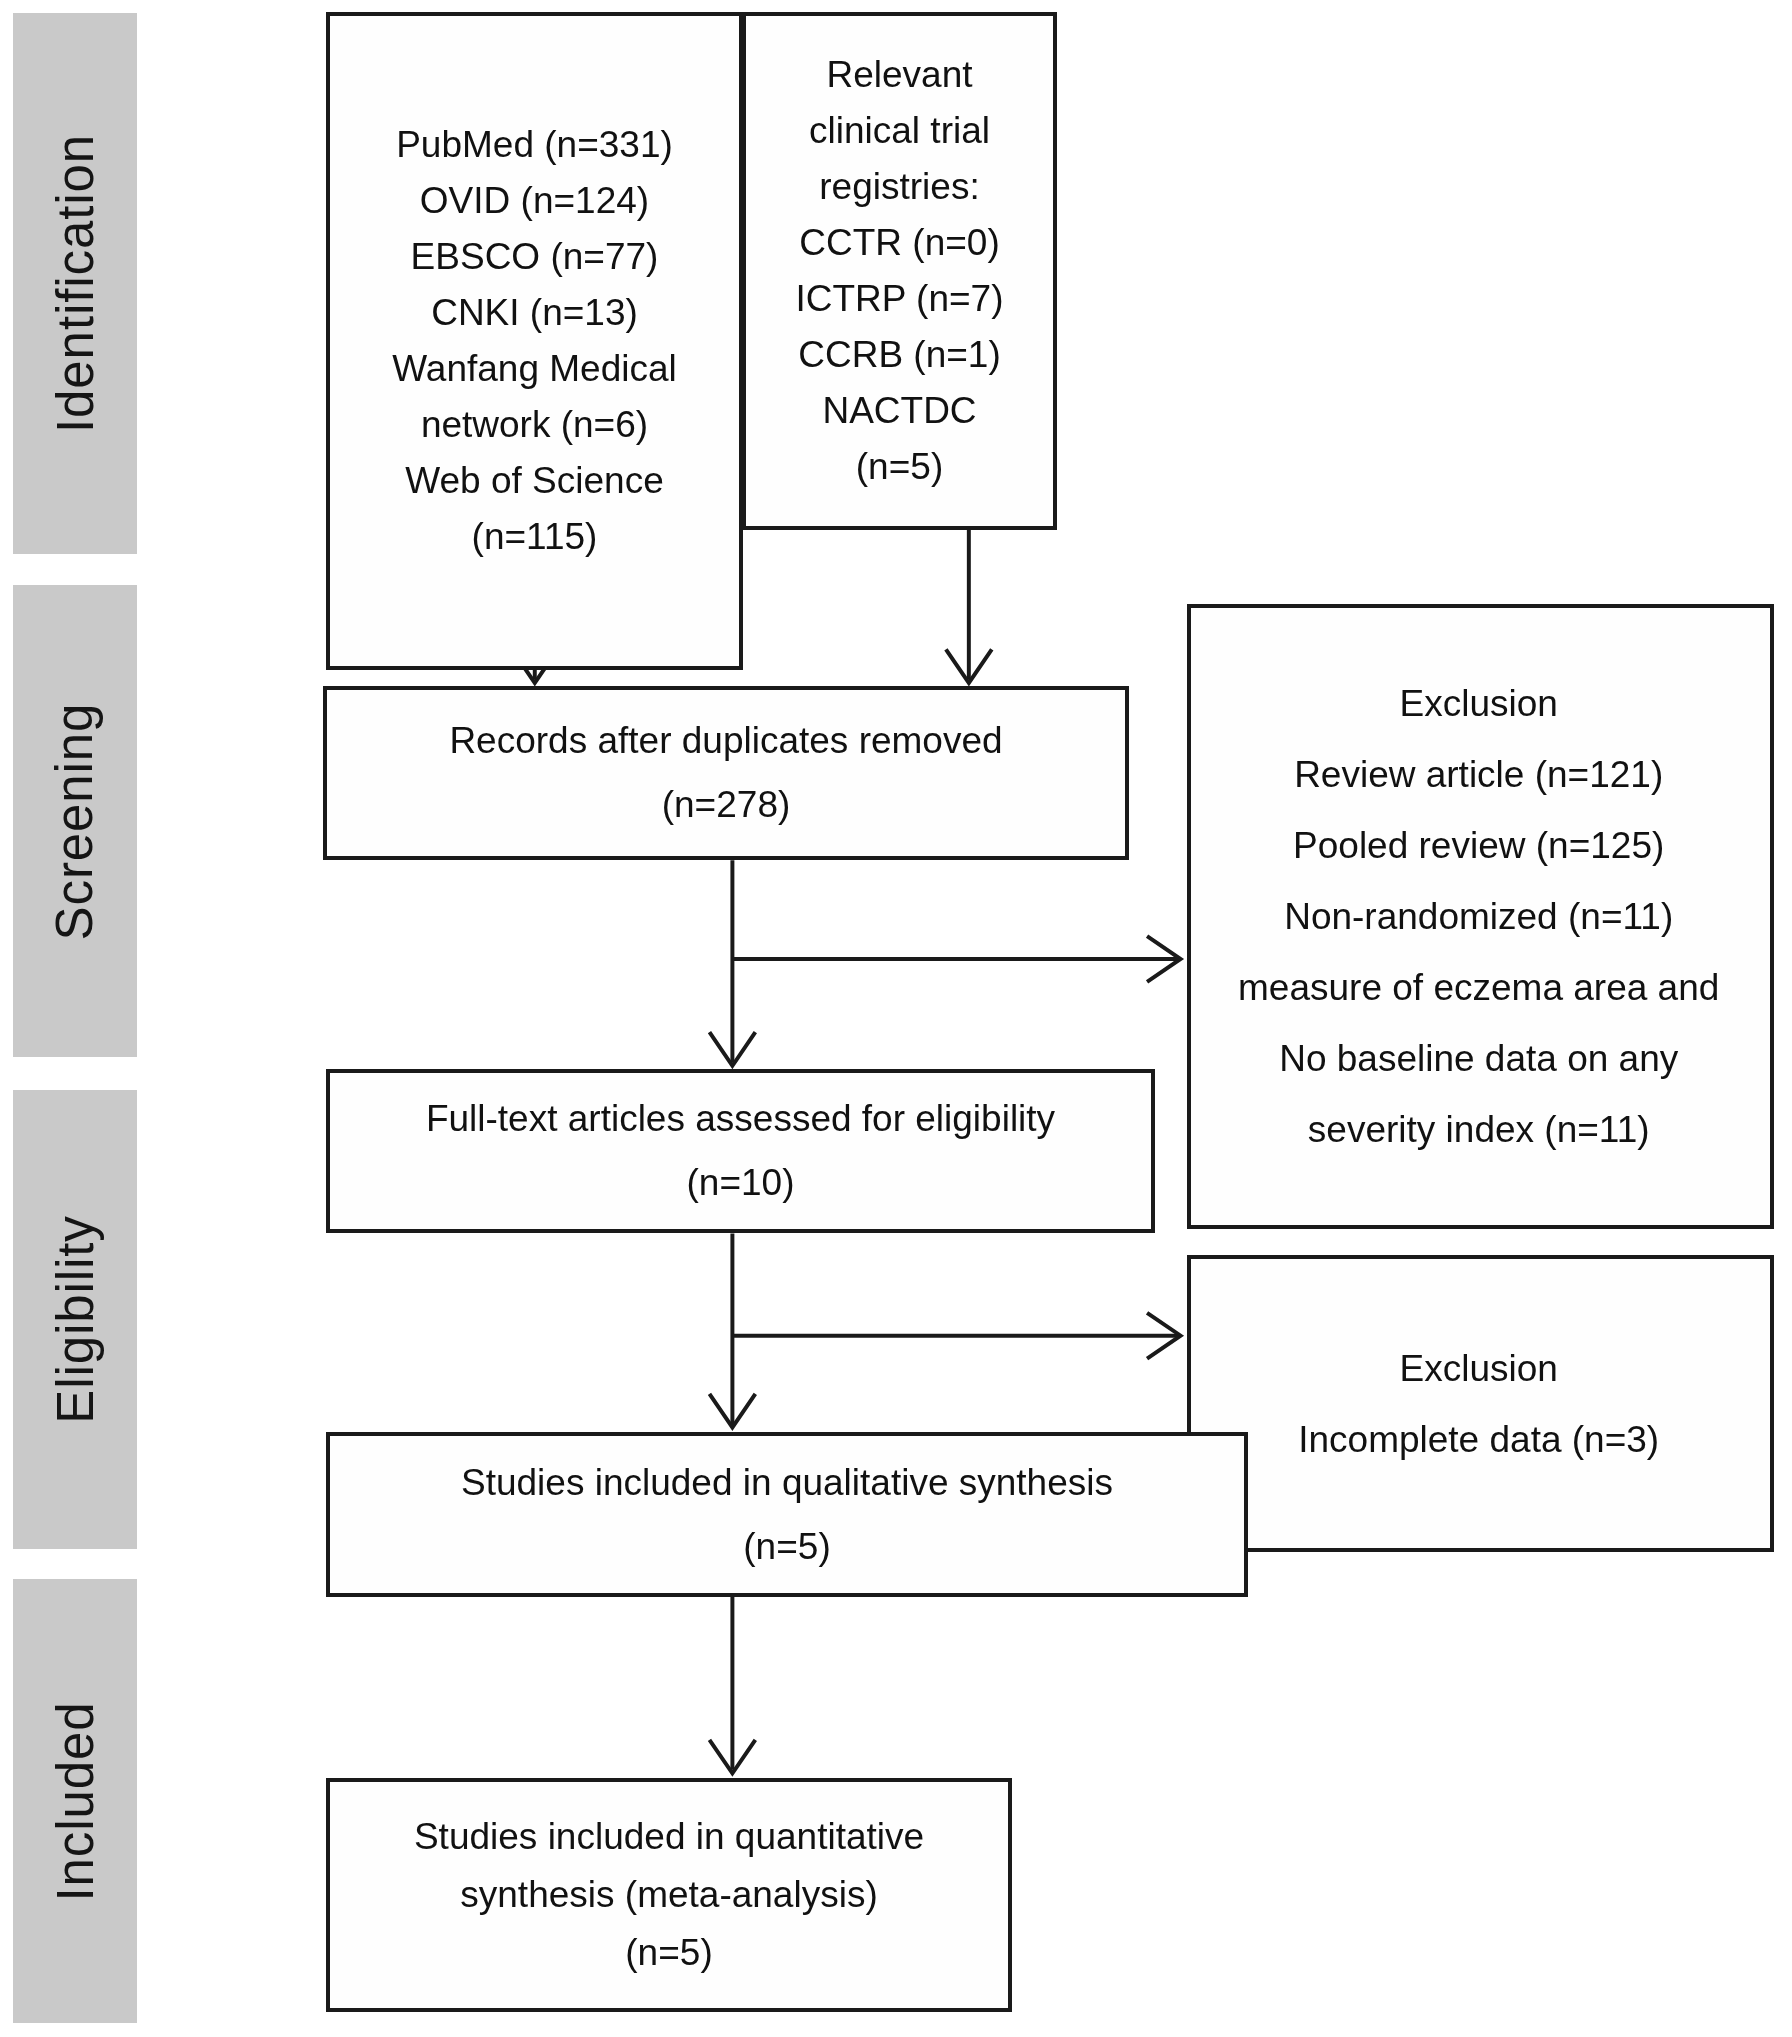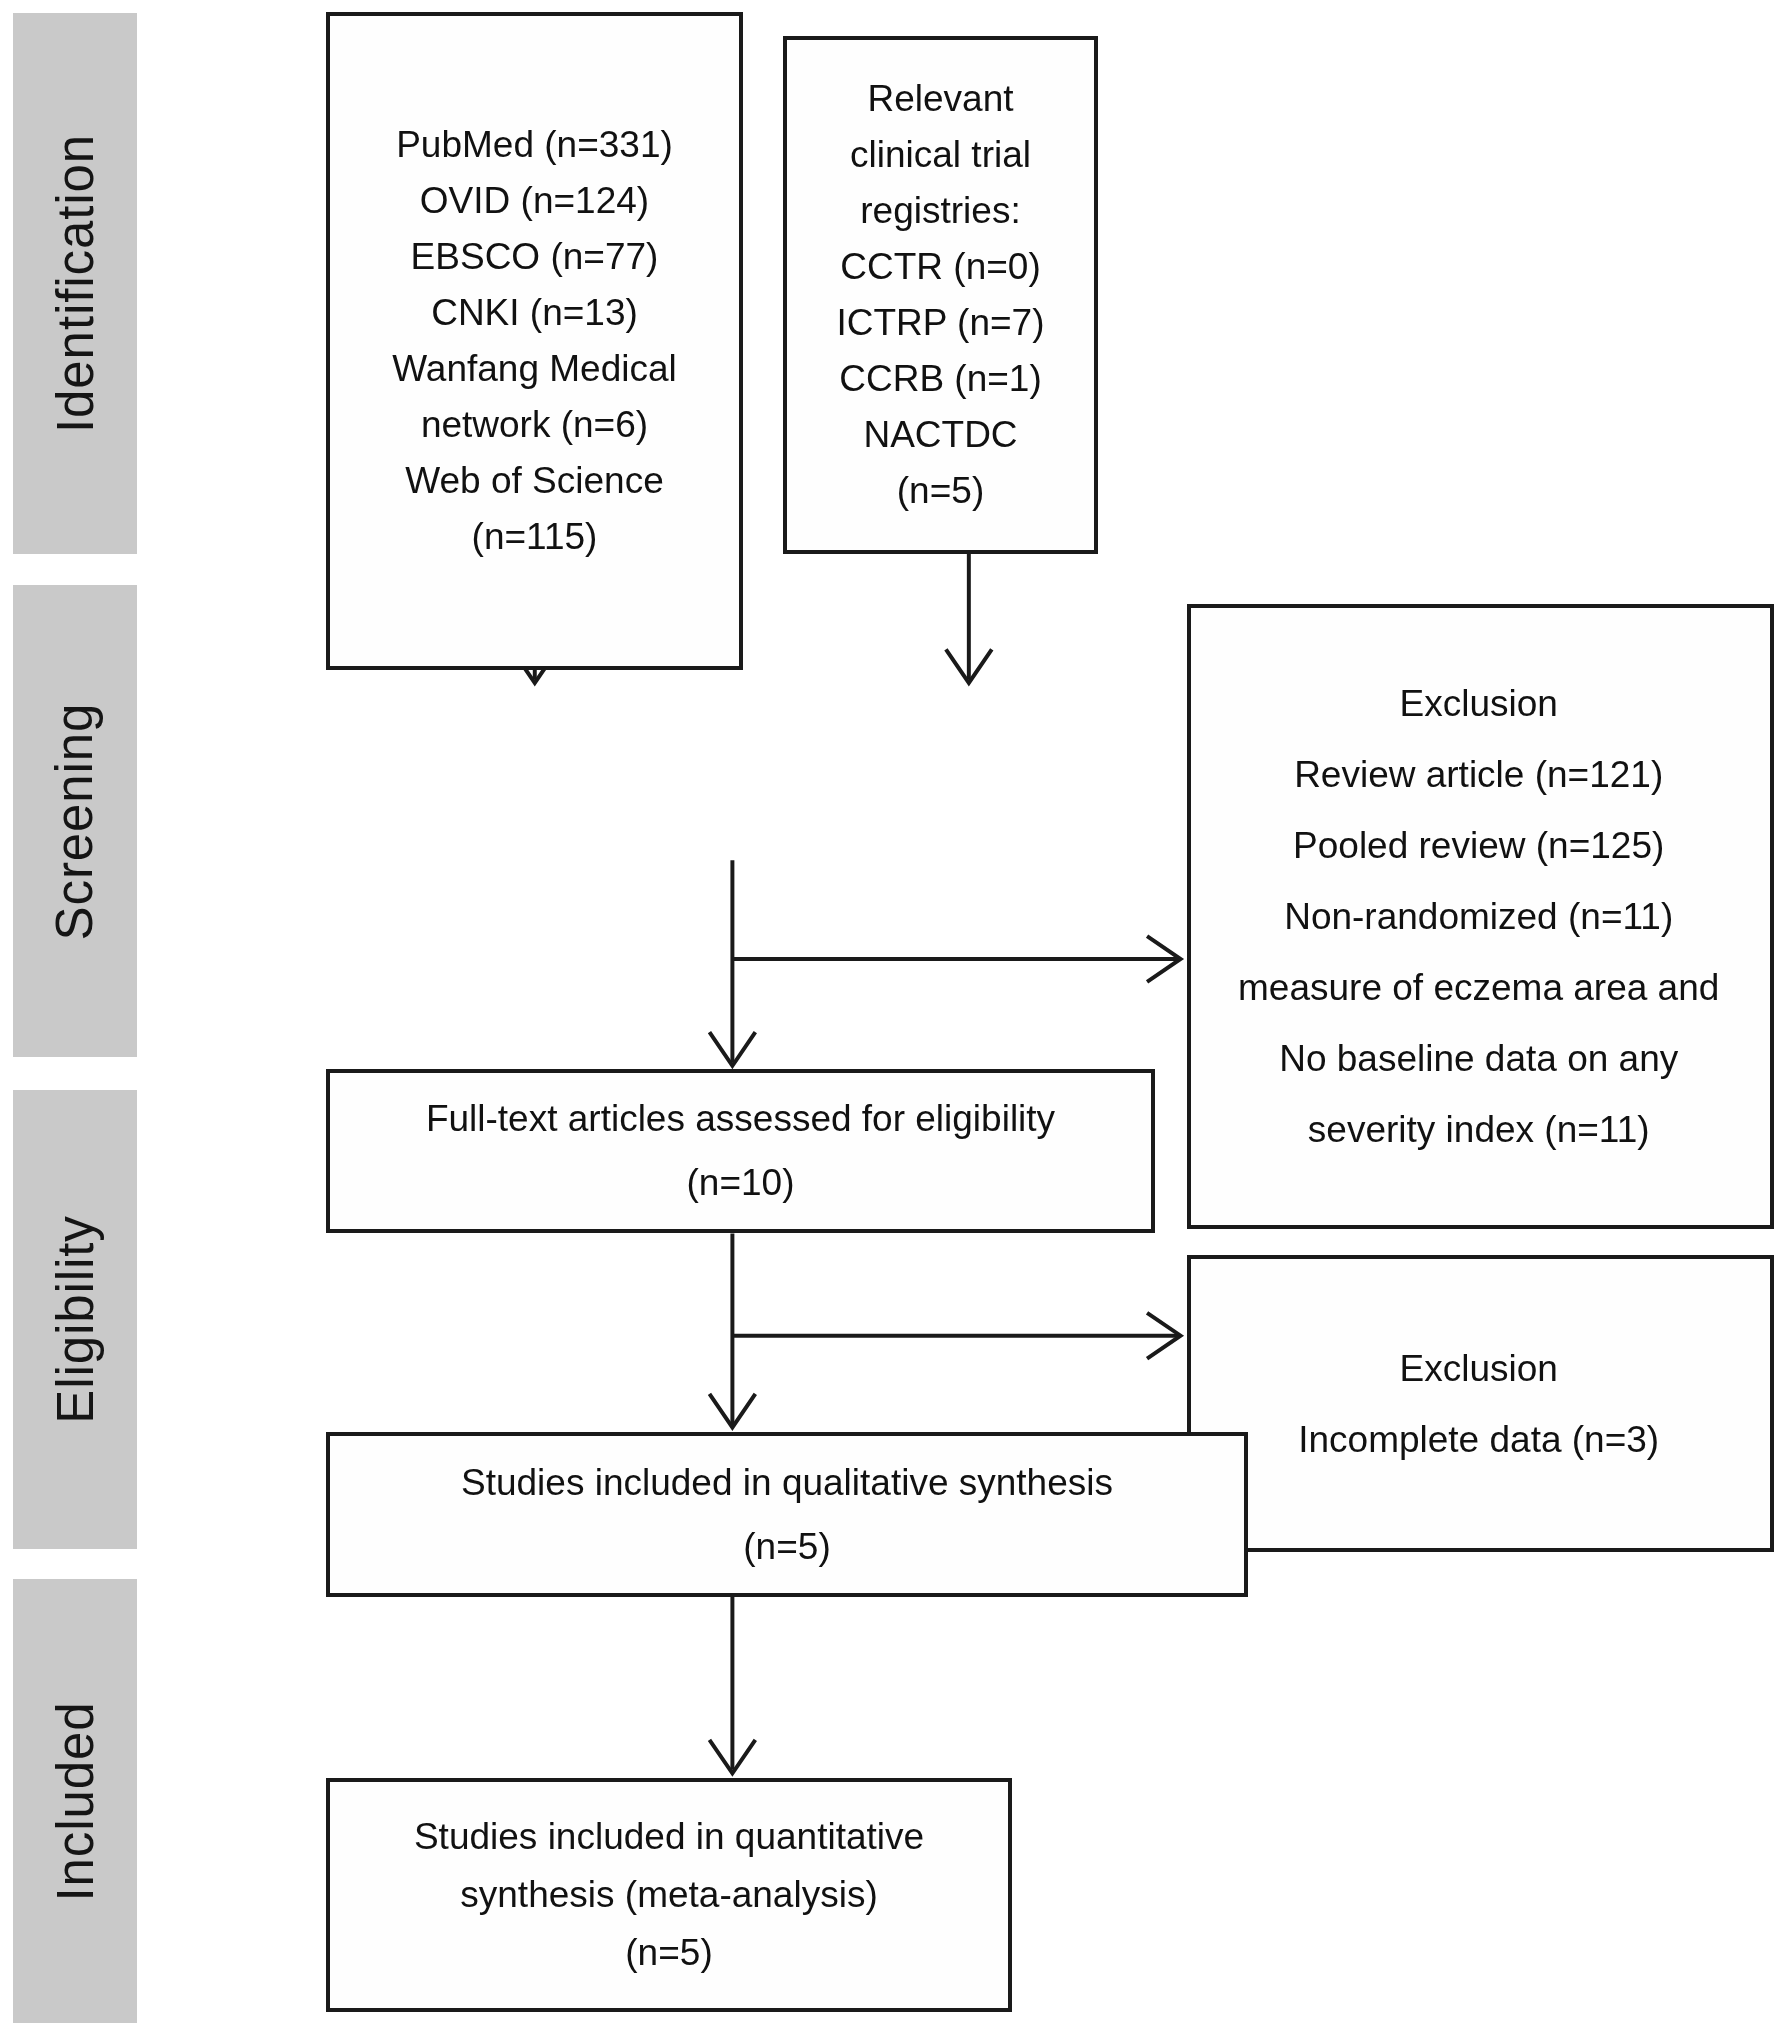--- a/index.html
+++ b/index.html
@@ -101,31 +101,35 @@
       <div>PubMed (n=331)</div>
       <div>OVID (n=124)</div>
       <div>EBSCO (n=77)</div>
       <div>CNKI (n=13)</div>
       <div>Wanfang Medical</div>
       <div>network (n=6)</div>
       <div>Web of Science</div>
       <div>(n=115)</div>
     </div>
 
-  <div class="fbox center lh63" style="left:783px;top:11.5px;width:315px;height:518px;margin-top:24px;">
+  <div class="fbox center lh63" style="left:742px;top:11.5px;width:315px;height:518px;">
       <div>Relevant</div>
       <div>clinical trial</div>
       <div>registries:</div>
       <div>CCTR (n=0)</div>
       <div>ICTRP (n=7)</div>
       <div>CCRB (n=1)</div>
       <div>NACTDC</div>
       <div>(n=5)</div>
     </div>
 
+  <div class="fbox center lh72" style="left:323px;top:686px;width:806px;height:174px;">
+      <div>Records after duplicates removed</div>
+      <div>(n=278)</div>
+    </div>
 
   <div class="fbox left lh80" style="left:1187px;top:604px;width:587px;height:625px;">
       <div>Exclusion</div>
       <div>Review article (n=121)</div>
       <div>Pooled review (n=125)</div>
       <div>Non-randomized (n=11)</div>
       <div>measure of eczema area and</div>
       <div>No baseline data on any</div>
       <div>severity index (n=11)</div>
     </div>

